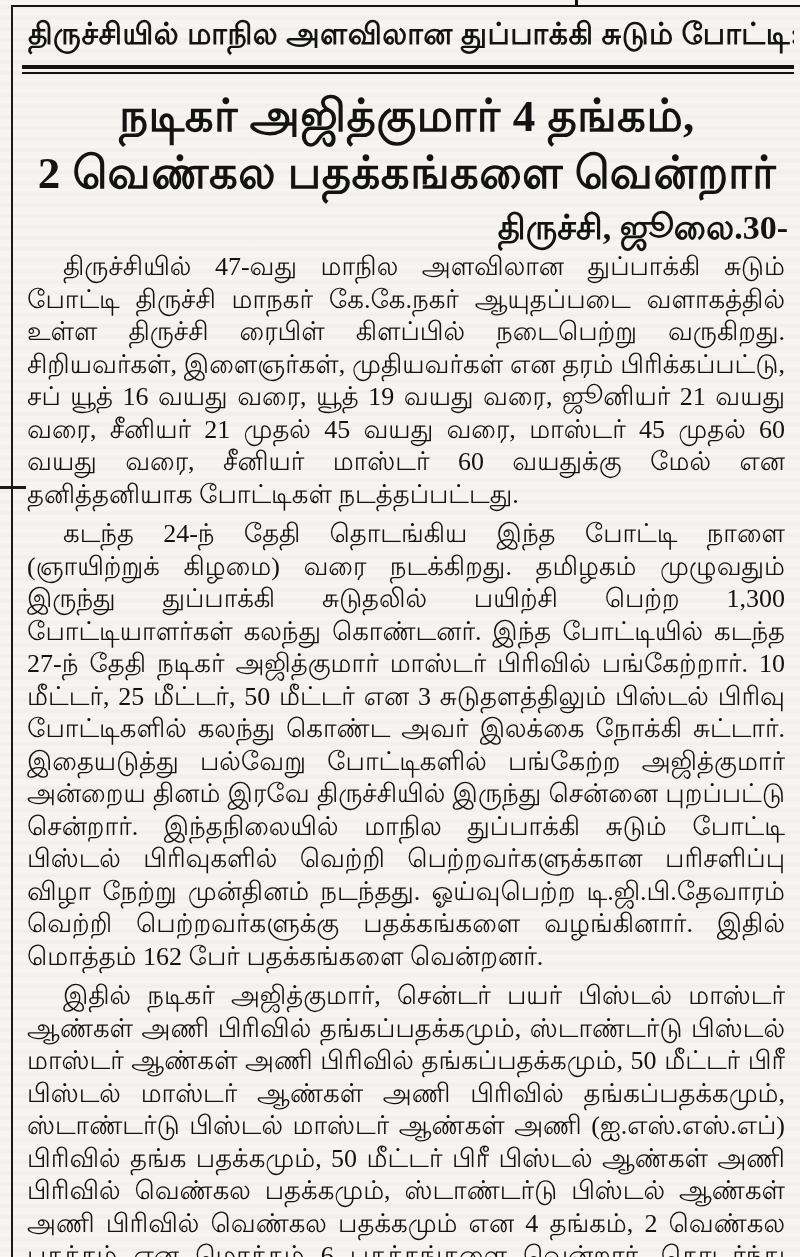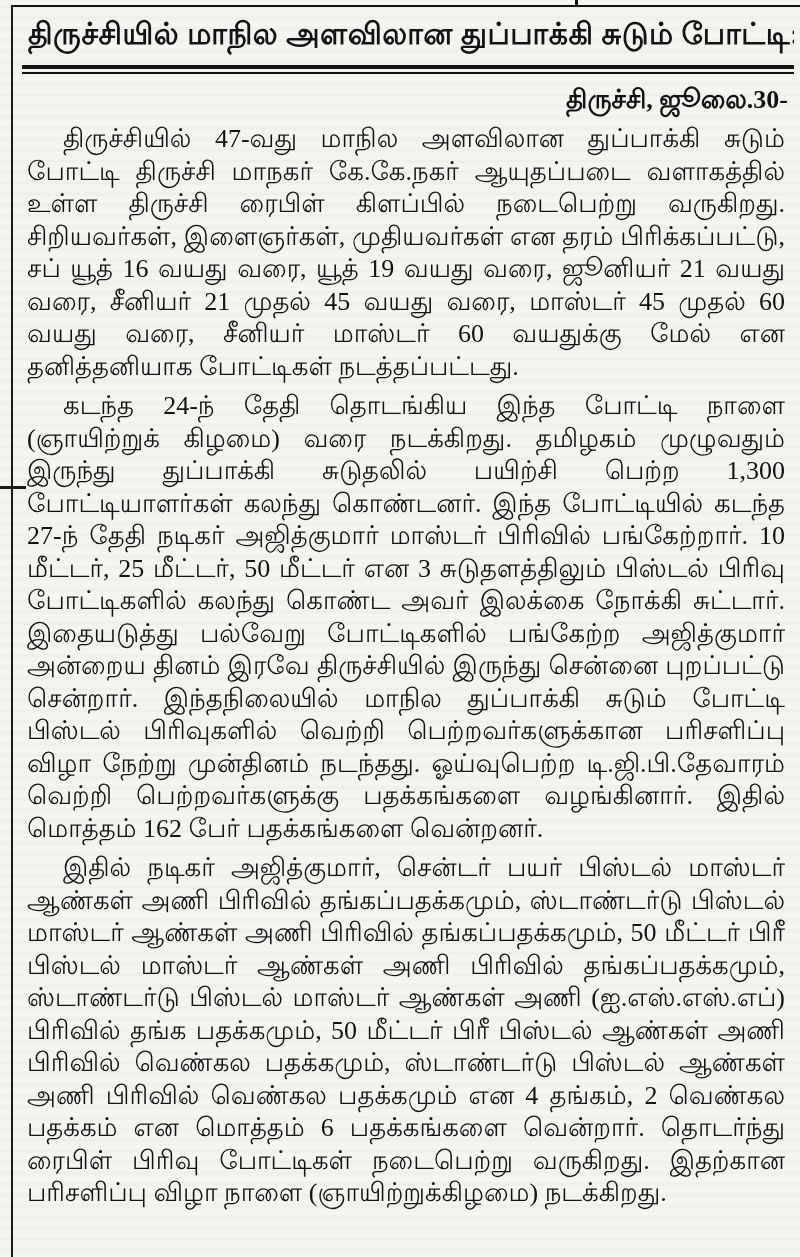--- a/index.html
+++ b/index.html
@@ -79,21 +79,21 @@
     text-align: center;
     font-size: 45px;
     font-weight: bold;
     line-height: 57px;
     letter-spacing: 0.5px;
   }
   .headline .hl-line { display: block; }
   .dateline {
     margin-top: 10px;
     text-align: right;
-    font-size: 26px;
+    font-size: 34px;
     font-weight: bold;
     padding-right: 6px;
     line-height: 32px;
   }
   .body-text {
     margin-top: 3px;
     font-size: 26px;
     line-height: 32.5px;
     text-align: justify;
     padding-right: 2px;
@@ -113,20 +113,24 @@
   <div class="left-rule"></div>
   <div class="left-margin-tick"></div>
 
   <div class="content">
 
     <div class="kicker">திருச்சியில் மாநில அளவிலான துப்பாக்கி சுடும் போட்டி:</div>
 
     <div class="kicker-rule-thick"></div>
     <div class="kicker-rule-thin"></div>
 
+    <h1 class="headline">
+      <span class="hl-line">நடிகர் அஜித்குமார் 4 தங்கம்,</span>
+      <span class="hl-line">2 வெண்கல பதக்கங்களை வென்றார்</span>
+    </h1>
 
     <div class="dateline">திருச்சி, ஜூலை.30-</div>
 
     <div class="body-text">
       <p>திருச்சியில் 47-வது மாநில அளவிலான துப்பாக்கி சுடும் போட்டி திருச்சி மாநகர் கே.கே.நகர் ஆயுதப்படை வளாகத்தில் உள்ள திருச்சி ரைபிள் கிளப்பில் நடைபெற்று வருகிறது. சிறியவர்கள், இளைஞர்கள், முதியவர்கள் என தரம் பிரிக்கப்பட்டு, சப் யூத் 16 வயது வரை, யூத் 19 வயது வரை, ஜூனியர் 21 வயது வரை, சீனியர் 21 முதல் 45 வயது வரை, மாஸ்டர் 45 முதல் 60 வயது வரை, சீனியர் மாஸ்டர் 60 வயதுக்கு மேல் என தனித்தனியாக போட்டிகள் நடத்தப்பட்டது.</p>
       <p>கடந்த 24-ந் தேதி தொடங்கிய இந்த போட்டி நாளை (ஞாயிற்றுக் கிழமை) வரை நடக்கிறது. தமிழகம் முழுவதும் இருந்து துப்பாக்கி சுடுதலில் பயிற்சி பெற்ற 1,300 போட்டியாளர்கள் கலந்து கொண்டனர். இந்த போட்டியில் கடந்த 27-ந் தேதி நடிகர் அஜித்குமார் மாஸ்டர் பிரிவில் பங்கேற்றார். 10 மீட்டர், 25 மீட்டர், 50 மீட்டர் என 3 சுடுதளத்திலும் பிஸ்டல் பிரிவு போட்டிகளில் கலந்து கொண்ட அவர் இலக்கை நோக்கி சுட்டார். இதையடுத்து பல்வேறு போட்டிகளில் பங்கேற்ற அஜித்குமார் அன்றைய தினம் இரவே திருச்சியில் இருந்து சென்னை புறப்பட்டு சென்றார். இந்தநிலையில் மாநில துப்பாக்கி சுடும் போட்டி பிஸ்டல் பிரிவுகளில் வெற்றி பெற்றவர்களுக்கான பரிசளிப்பு விழா நேற்று முன்தினம் நடந்தது. ஓய்வுபெற்ற டி.ஜி.பி.தேவாரம் வெற்றி பெற்றவர்களுக்கு பதக்கங்களை வழங்கினார். இதில் மொத்தம் 162 பேர் பதக்கங்களை வென்றனர்.</p>
       <p>இதில் நடிகர் அஜித்குமார், சென்டர் பயர் பிஸ்டல் மாஸ்டர் ஆண்கள் அணி பிரிவில் தங்கப்பதக்கமும், ஸ்டாண்டர்டு பிஸ்டல் மாஸ்டர் ஆண்கள் அணி பிரிவில் தங்கப்பதக்கமும், 50 மீட்டர் பிரீ பிஸ்டல் மாஸ்டர் ஆண்கள் அணி பிரிவில் தங்கப்பதக்கமும், ஸ்டாண்டர்டு பிஸ்டல் மாஸ்டர் ஆண்கள் அணி (ஐ.எஸ்.எஸ்.எப்) பிரிவில் தங்க பதக்கமும், 50 மீட்டர் பிரீ பிஸ்டல் ஆண்கள் அணி பிரிவில் வெண்கல பதக்கமும், ஸ்டாண்டர்டு பிஸ்டல் ஆண்கள் அணி பிரிவில் வெண்கல பதக்கமும் என 4 தங்கம், 2 வெண்கல பதக்கம் என மொத்தம் 6 பதக்கங்களை வென்றார். தொடர்ந்து ரைபிள் பிரிவு போட்டிகள் நடைபெற்று வருகிறது. இதற்கான பரிசளிப்பு விழா நாளை (ஞாயிற்றுக்கிழமை) நடக்கிறது.</p>
     </div>
 
   </div>

